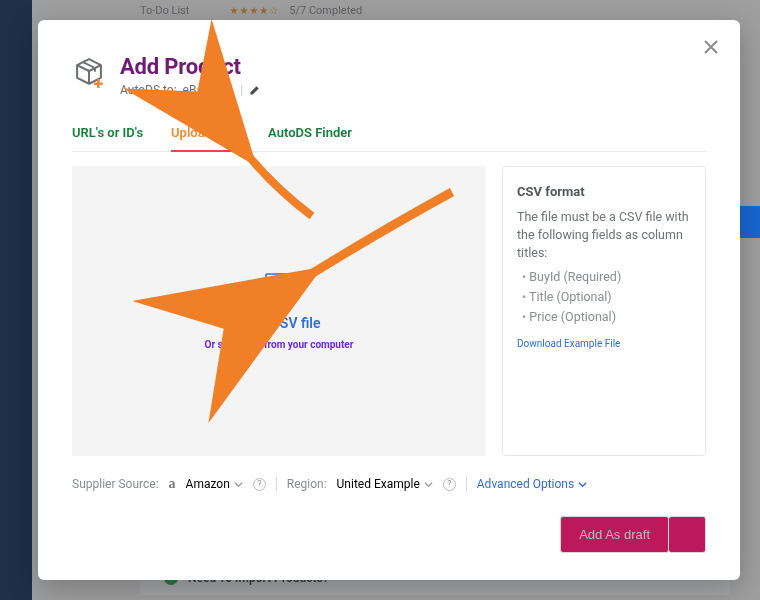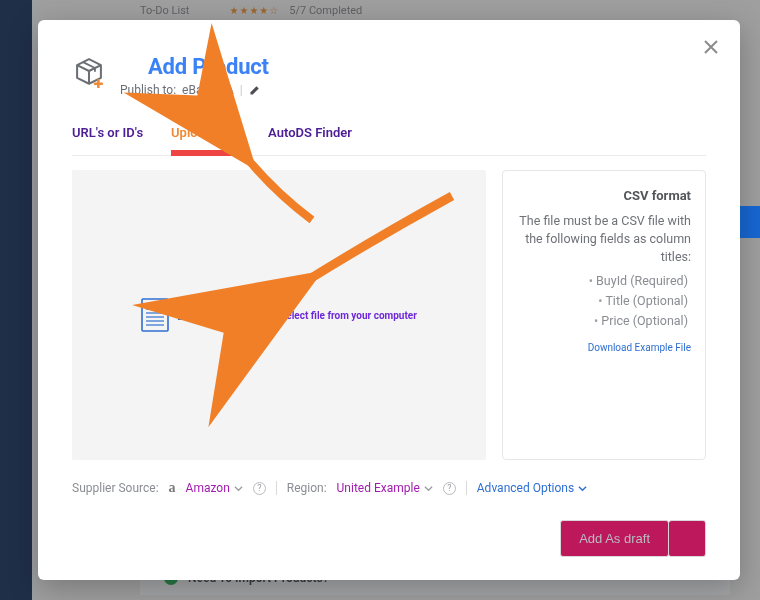--- a/index.html
+++ b/index.html
@@ -18,46 +18,46 @@
   .bg-dim { position:absolute; inset:0; background: rgba(55,58,62,0.45); }
   .bg-blue-rt { position:absolute; right:0; top:206px; width:20px; height:32px; background:#1767d2; }
 
   
   .modal { position: absolute; left: 38px; top: 20px; width: 702px; height: 560px; background: #fff; border-radius: 6px; box-shadow: 0 8px 30px rgba(0,0,0,0.25); padding: 34px 34px 24px 34px; }
   .close-x { position:absolute; top:18px; right:20px; width:18px; height:18px; cursor:pointer; }
   .close-x svg { width:18px; height:18px; stroke:#8b8b8b; stroke-width:2; }
 
   .header-row { display:flex; align-items:flex-start; gap:14px; }
   .box-icon { width:34px; height:34px; }
-  .titles h1 { font-size:22px; font-weight:700; color:#3b82f6; letter-spacing:-0.2px;margin-left:28px; }
+  .titles h1 { font-size:22px; font-weight:700; color:#701a75; letter-spacing:-0.2px; }
   .subline { display:flex; align-items:center; gap:6px; margin-top:4px; color:#6b6f76; font-size:12px; }
   .subline .sep { color:#c9c9c9; }
   .pen { width:12px; height:12px; }
 
   .tabs { display:flex; gap:28px; margin-top:22px; border-bottom:1px solid #eceaea; }
-  .tab { padding: 6px 0 10px 0; font-size:13px; font-weight:600; color:#4c1d95; cursor:pointer; }
-  .tab.active { color:#f08933; border-bottom:6px solid #ef4444; margin-bottom:-1px; }
+  .tab { padding: 6px 0 10px 0; font-size:13px; font-weight:600; color:#15803d; cursor:pointer; }
+  .tab.active { color:#f08933; border-bottom:2px solid #ef4444; margin-bottom:-1px; }
 
   .body-row { display:flex; gap:16px; margin-top:14px; }
-  .drop-zone { flex:1; min-width:0; background:#f4f4f4; height:290px; border-radius:2px; position:relative; display:flex; flex-direction:row; align-items:center; justify-content:center; gap:8px; }
+  .drop-zone { flex:1; min-width:0; background:#f4f4f4; height:290px; border-radius:2px; position:relative; display:flex; flex-direction:column; align-items:center; justify-content:center; gap:8px; }
   .file-ico { width:28px; height:34px; }
   .drop-title { color:#2f6fd1; font-weight:600; font-size:14px; }
   .drop-sub { color:#6d28d9; font-size:10px;font-weight:bold; }
 
-  .side-panel { width:204px; border:1px solid #e6e6e6; border-radius:4px; padding:16px 14px; font-size:12.5px; color:#6f7277; line-height:1.45;text-align:right; }
+  .side-panel { width:204px; border:1px solid #e6e6e6; border-radius:4px; padding:16px 14px; font-size:12.5px; color:#6f7277; line-height:1.45; }
   .side-panel h4 { color:#53565b; font-size:13px; font-weight:700; margin-bottom:6px; }
   .side-panel ul { list-style:none; margin:6px 0 10px 2px; }
   .side-panel li::before { content:"• "; color:#9ea1a6; }
   .side-panel li { margin:2px 3px; color:#8a8d92; }
   .dl-link { color:#2f6fd1; font-size:10px; cursor:pointer; }
 
   .footer { display:flex; align-items:center; gap:10px; margin-top:20px; font-size:12px; color:#8b8e93; }
   .footer .label { color:#8b8e93; }
   .amz { font-family: Georgia, serif; font-weight:700; color:#7a7a7a; font-size:14px; display:inline-flex; align-items:center; gap:6px;}
-  .sel { display:inline-flex; align-items:center; gap:4px; color:#a21caf; cursor:pointer; }
+  .sel { display:inline-flex; align-items:center; gap:4px; color:#000000; cursor:pointer; }
   .chev { width:9px; height:9px; }
   .qmark { width:13px; height:13px; border:1px solid #b9bbbe; border-radius:50%; display:inline-flex; align-items:center; justify-content:center; font-size:9px; color:#9b9da1; }
   .vline { width:1px; height:14px; background:#d9d9d9; }
   .adv { color:#2f6fd1; cursor:pointer; display:inline-flex; align-items:center; gap:4px; }
 
   .actions { display:flex; justify-content:flex-end; margin-top:24px; }
   .btn { border:1px solid #d9d9d9; background:#be185d; color:#b9bcc0; font-size:13px; padding:10px 18px; border-radius:3px; cursor:pointer; font-weight:500;}
   .btn-split { border:1px solid #d9d9d9; border-left:none; width:18px; }
 
   
@@ -98,21 +98,21 @@
       <path d="M6 13 L20 20 L34 13 M20 20 L20 35" fill="none" stroke="#6c7075" stroke-width="2.4"></path>
       <path d="M13 9.5 L27 16.5 L27 21" fill="none" stroke="#6c7075" stroke-width="2.2"></path>
       <g stroke="#f08933" stroke-width="3" stroke-linecap="round">
         <path d="M31 31 L31 39"></path>
           <path d="M27 35 L35 35"></path>
       </g>
     </svg>
     <div class="titles">
       <h1>Add Product</h1>
       <div class="subline">
-        <span>Publish to:</span>
+        <span>AutoDS to:</span>
         <span>eBay USA</span>
         <span class="sep">|</span>
         <svg class="pen" viewBox="0 0 16 16">
           <path d="M2 14 L2 11 L10 3 L13 6 L5 14 Z" fill="#4a4d52"></path>
         </svg>
       </div>
     </div>
   </div>
 
   <div class="tabs">

